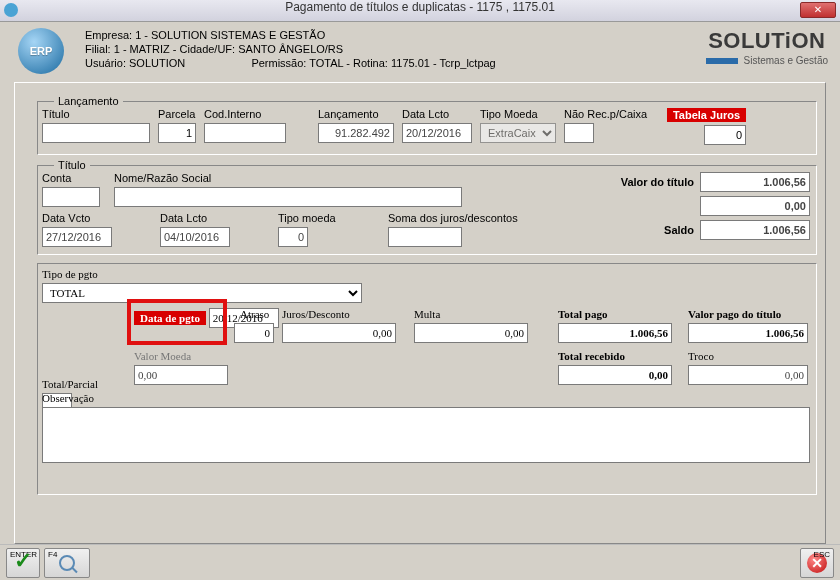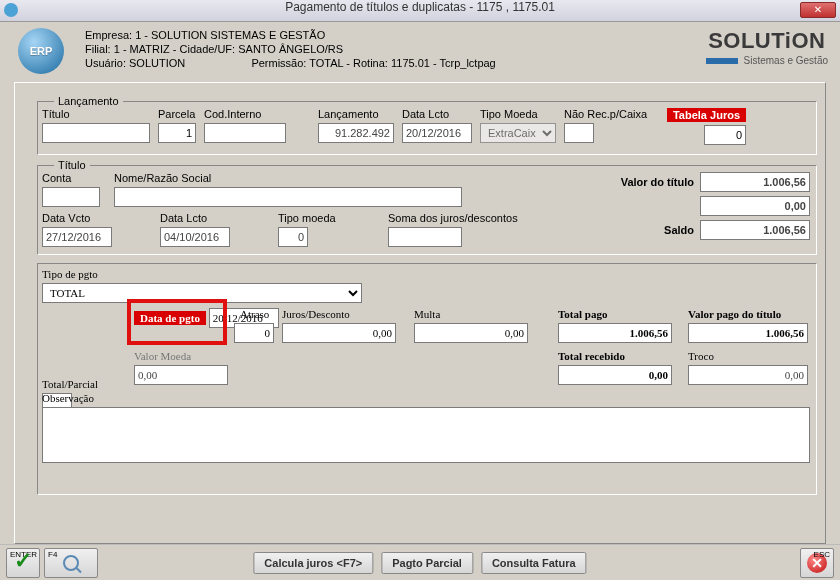--- a/index.html
+++ b/index.html
@@ -397,29 +397,24 @@
 
     <div class="highlight-box" style="left:112px;top:216px;width:100px;height:46px;"></div>
 
   </div>
 
   <div class="bottom-bar">
     <div class="bbtn" style="margin-left:6px;width:34px;">
       <span class="btxt">ENTER</span>
       <span class="checkmark"></span>
     </div>
-    <div class="bbtn" style="width:54px;text-align:center;">
+    <div class="bbtn" style="width:46px;text-align:center;">
       <span class="btxt">F4</span>
       <span class="mag"></span>
     </div>
     <div style="flex:1"></div>
-    <div style="position:absolute;left:50%;transform:translateX(-50%);display:flex;gap:4px;">
-      <div class="bbtn wide-btn">Calcula juros &lt;F7&gt;</div>
-      <div class="bbtn wide-btn">Pagto Parcial</div>
-      <div class="bbtn wide-btn">Consulta Fatura</div>
-    </div>
     <div class="bbtn" style="margin-left:auto;margin-right:6px;width:34px;">
       <span class="btxt" style="left:auto;right:3px;">ESC</span>
       <span class="xico">✕</span>
     </div>
   </div>
 
 </div>
 
 </body></html>

